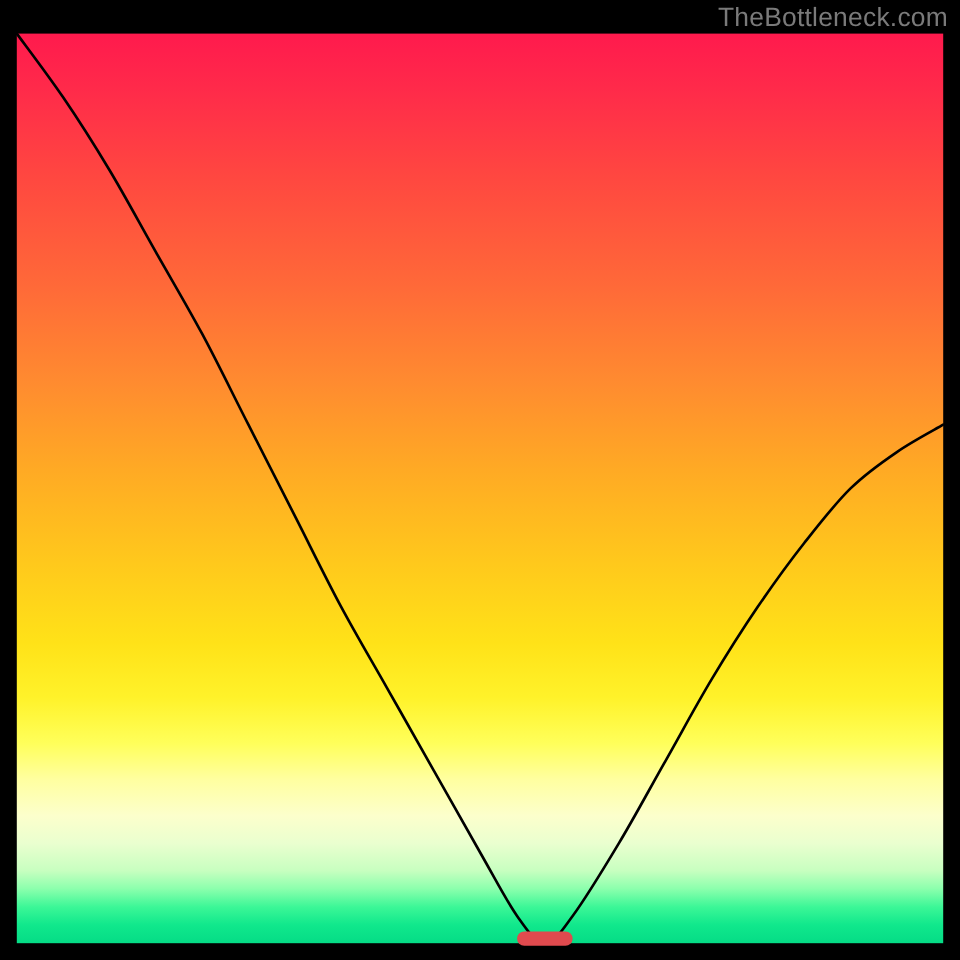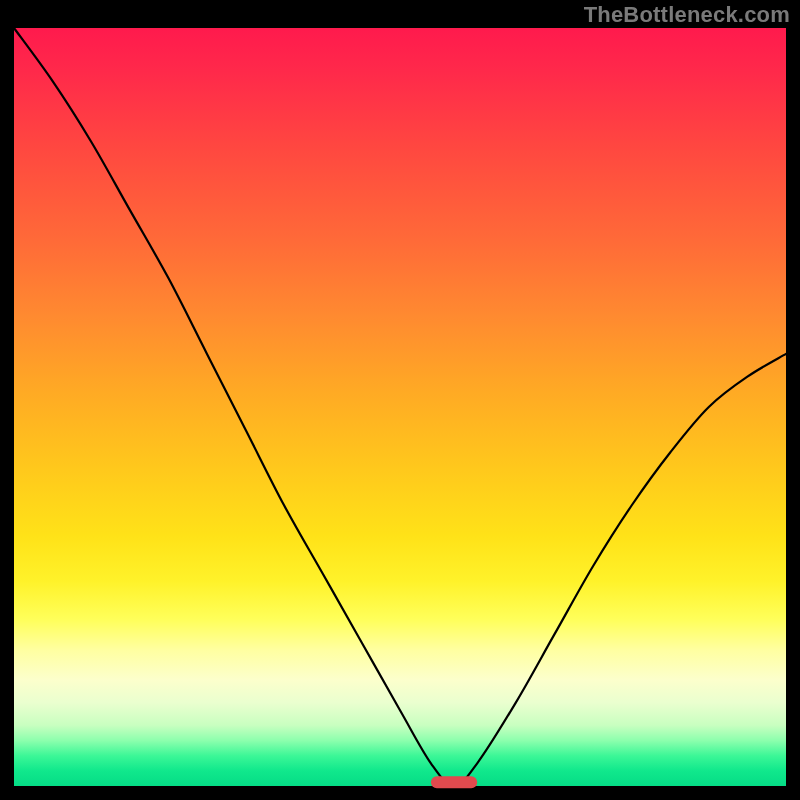--- a/index.html
+++ b/index.html
@@ -16,21 +16,21 @@
     width: 800px;
     height: 800px;
     background: #000;
   }
   .watermark {
     position: absolute;
     top: 2px;
     right: 10px;
     color: #7a7a7a;
     font-size: 22px;
-    font-weight: 700;
+    font-weight: 400;
     z-index: 10;
     letter-spacing: 0.2px;
   }
   .plot {
     position: absolute;
     left: 14px;
     top: 28px;
     width: 772px;
     height: 758px;
   }

